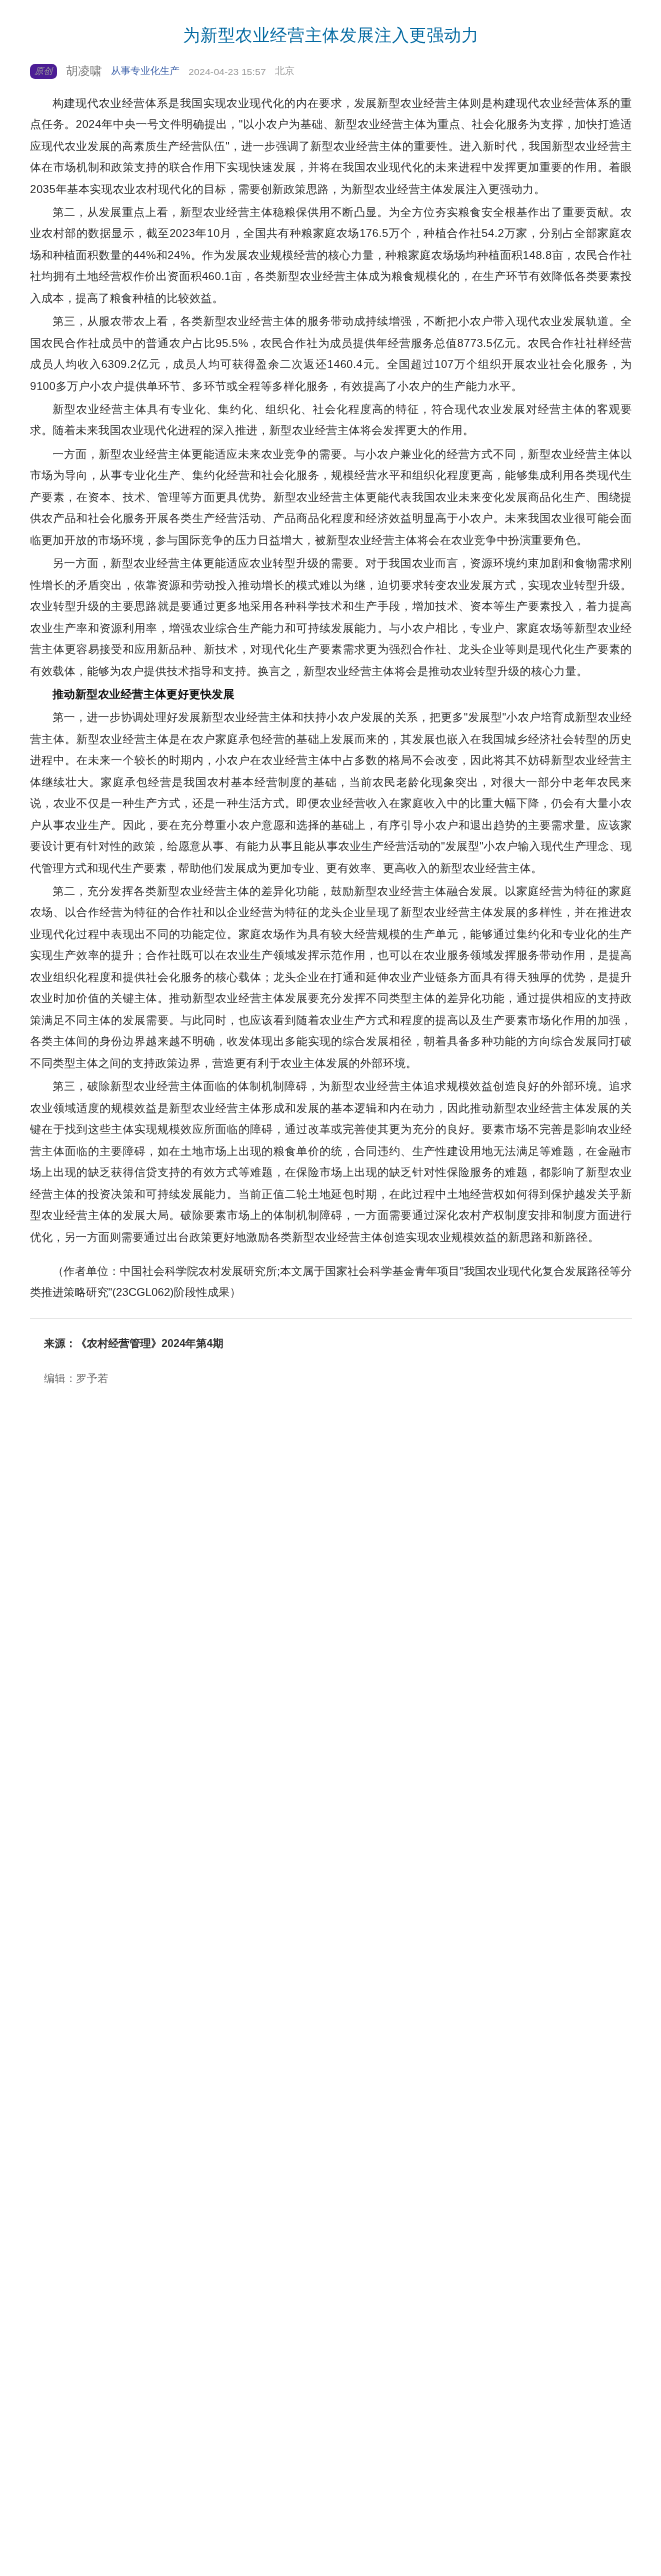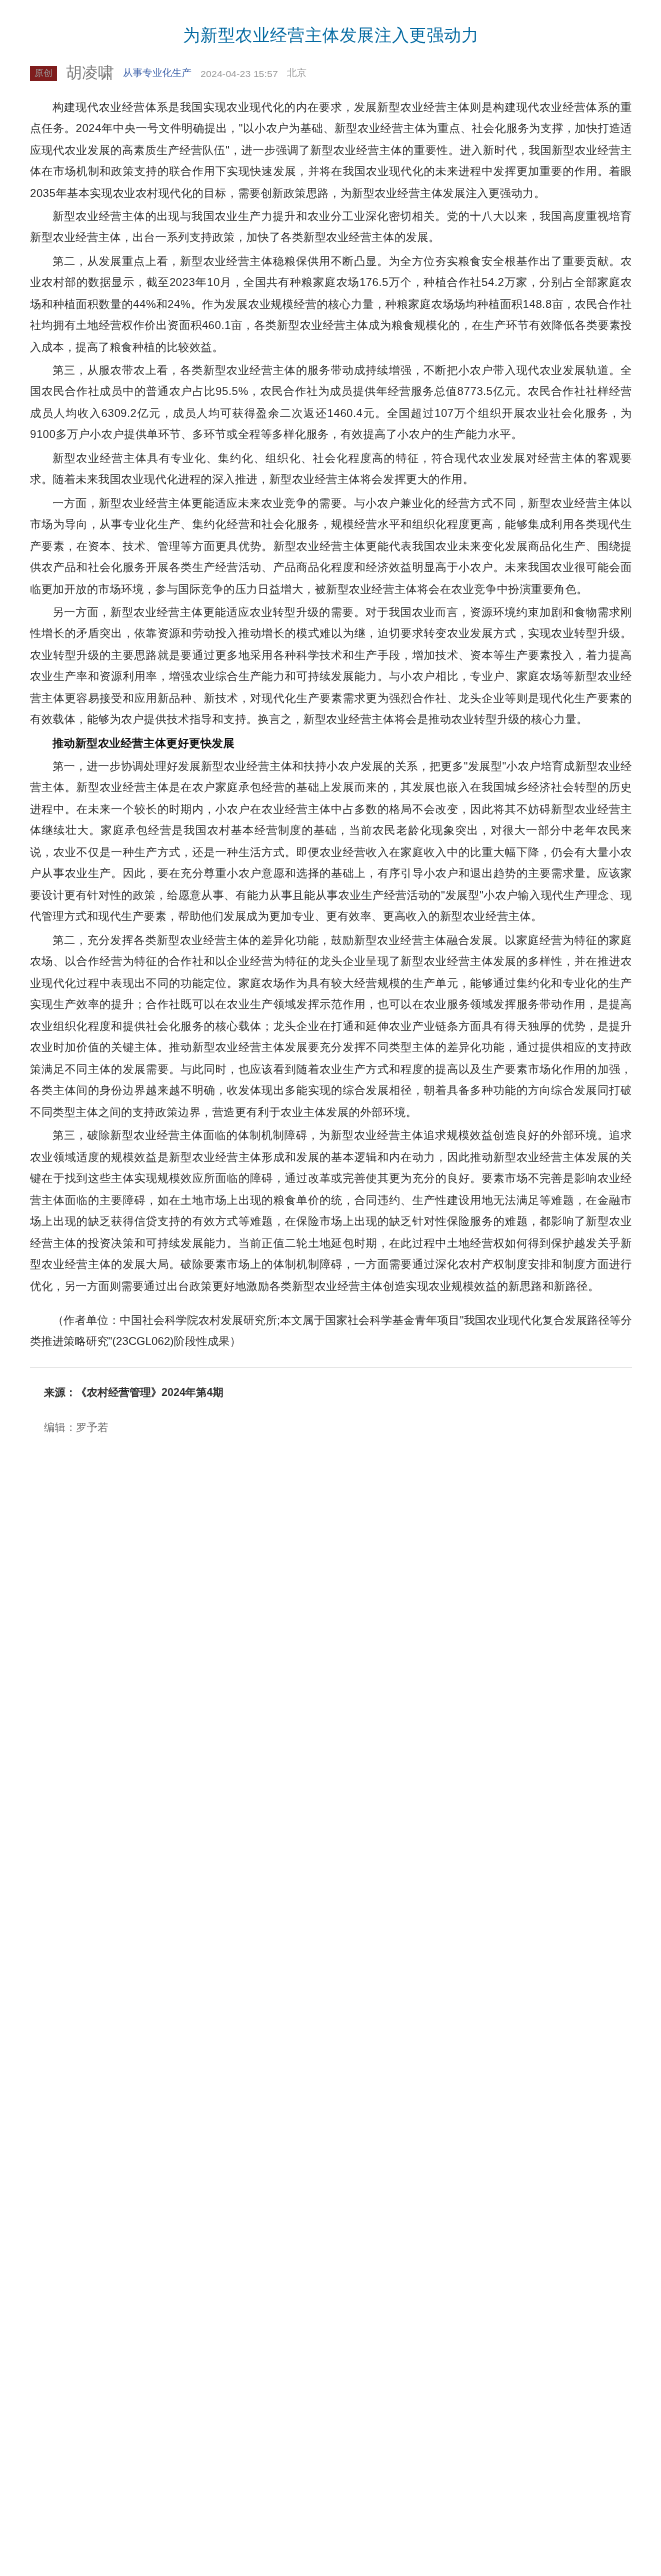--- a/index.html
+++ b/index.html
@@ -30,30 +30,31 @@
   .meta-bar {
     display: flex;
     align-items: center;
     gap: 9px;
     font-size: 9.8px;
     color: #8a8a8a;
     margin-bottom: 12.5px;
     flex-wrap: wrap;
   }
   .meta-tag {
-    background: #7f1d1d;
+    background: #4c1d95;
     color: #9a9a9a;
-    border-radius: 0;
+    border-radius: 5px;
     padding: 0.9px 4.5px;
     font-size: 9px;
     line-height: 1.5;
+    font-style: italic;
   }
   .meta-author {
     color: #7a7a7a;
-    font-size: 16px;
+    font-size: 12px;
   }
   .meta-source {
     color: #3a5fa8;
     font-size: 9.8px;
   }
   .meta-date, .meta-loc {
     color: #9a9a9a;
     font-size: 9.8px;
   }
   .body-text p {
@@ -107,21 +108,20 @@
   <div class="meta-bar">
     <span class="meta-tag">原创</span>
     <span class="meta-author">胡凌啸</span>
     <span class="meta-source">从事专业化生产</span>
     <span class="meta-date">2024-04-23 15:57</span>
     <span class="meta-loc">北京</span>
   </div>
 
   <div class="body-text">
     <p>构建现代农业经营体系是我国实现农业现代化的内在要求，发展新型农业经营主体则是构建现代农业经营体系的重点任务。2024年中央一号文件明确提出，"以小农户为基础、新型农业经营主体为重点、社会化服务为支撑，加快打造适应现代农业发展的高素质生产经营队伍"，进一步强调了新型农业经营主体的重要性。进入新时代，我国新型农业经营主体在市场机制和政策支持的联合作用下实现快速发展，并将在我国农业现代化的未来进程中发挥更加重要的作用。着眼2035年基本实现农业农村现代化的目标，需要创新政策思路，为新型农业经营主体发展注入更强动力。</p>
-    <p>新型农业经营主体的出现与我国农业生产力提升和农业分工业深化密切相关。党的十八大以来，我国高度重视培育新型农业经营主体，出台一系列支持政策，加快了各类新型农业经营主体的发展。</p>
     <p>第二，从发展重点上看，新型农业经营主体稳粮保供用不断凸显。为全方位夯实粮食安全根基作出了重要贡献。农业农村部的数据显示，截至2023年10月，全国共有种粮家庭农场176.5万个，种植合作社54.2万家，分别占全部家庭农场和种植面积数量的44%和24%。作为发展农业规模经营的核心力量，种粮家庭农场场均种植面积148.8亩，农民合作社社均拥有土地经营权作价出资面积460.1亩，各类新型农业经营主体成为粮食规模化的，在生产环节有效降低各类要素投入成本，提高了粮食种植的比较效益。</p>
     <p>第三，从服农带农上看，各类新型农业经营主体的服务带动成持续增强，不断把小农户带入现代农业发展轨道。全国农民合作社成员中的普通农户占比95.5%，农民合作社为成员提供年经营服务总值8773.5亿元。农民合作社社样经营成员人均收入6309.2亿元，成员人均可获得盈余二次返还1460.4元。全国超过107万个组织开展农业社会化服务，为9100多万户小农户提供单环节、多环节或全程等多样化服务，有效提高了小农户的生产能力水平。</p>
     <p>新型农业经营主体具有专业化、集约化、组织化、社会化程度高的特征，符合现代农业发展对经营主体的客观要求。随着未来我国农业现代化进程的深入推进，新型农业经营主体将会发挥更大的作用。</p>
     <p>一方面，新型农业经营主体更能适应未来农业竞争的需要。与小农户兼业化的经营方式不同，新型农业经营主体以市场为导向，从事专业化生产、集约化经营和社会化服务，规模经营水平和组织化程度更高，能够集成利用各类现代生产要素，在资本、技术、管理等方面更具优势。新型农业经营主体更能代表我国农业未来变化发展商品化生产、围绕提供农产品和社会化服务开展各类生产经营活动、产品商品化程度和经济效益明显高于小农户。未来我国农业很可能会面临更加开放的市场环境，参与国际竞争的压力日益增大，被新型农业经营主体将会在农业竞争中扮演重要角色。</p>
     <p>另一方面，新型农业经营主体更能适应农业转型升级的需要。对于我国农业而言，资源环境约束加剧和食物需求刚性增长的矛盾突出，依靠资源和劳动投入推动增长的模式难以为继，迫切要求转变农业发展方式，实现农业转型升级。农业转型升级的主要思路就是要通过更多地采用各种科学技术和生产手段，增加技术、资本等生产要素投入，着力提高农业生产率和资源利用率，增强农业综合生产能力和可持续发展能力。与小农户相比，专业户、家庭农场等新型农业经营主体更容易接受和应用新品种、新技术，对现代化生产要素需求更为强烈合作社、龙头企业等则是现代化生产要素的有效载体，能够为农户提供技术指导和支持。换言之，新型农业经营主体将会是推动农业转型升级的核心力量。</p>
     <p class="section-head">推动新型农业经营主体更好更快发展</p>
     <p>第一，进一步协调处理好发展新型农业经营主体和扶持小农户发展的关系，把更多"发展型"小农户培育成新型农业经营主体。新型农业经营主体是在农户家庭承包经营的基础上发展而来的，其发展也嵌入在我国城乡经济社会转型的历史进程中。在未来一个较长的时期内，小农户在农业经营主体中占多数的格局不会改变，因此将其不妨碍新型农业经营主体继续壮大。家庭承包经营是我国农村基本经营制度的基础，当前农民老龄化现象突出，对很大一部分中老年农民来说，农业不仅是一种生产方式，还是一种生活方式。即便农业经营收入在家庭收入中的比重大幅下降，仍会有大量小农户从事农业生产。因此，要在充分尊重小农户意愿和选择的基础上，有序引导小农户和退出趋势的主要需求量。应该家要设计更有针对性的政策，给愿意从事、有能力从事且能从事农业生产经营活动的"发展型"小农户输入现代生产理念、现代管理方式和现代生产要素，帮助他们发展成为更加专业、更有效率、更高收入的新型农业经营主体。</p>
     <p>第二，充分发挥各类新型农业经营主体的差异化功能，鼓励新型农业经营主体融合发展。以家庭经营为特征的家庭农场、以合作经营为特征的合作社和以企业经营为特征的龙头企业呈现了新型农业经营主体发展的多样性，并在推进农业现代化过程中表现出不同的功能定位。家庭农场作为具有较大经营规模的生产单元，能够通过集约化和专业化的生产实现生产效率的提升；合作社既可以在农业生产领域发挥示范作用，也可以在农业服务领域发挥服务带动作用，是提高农业组织化程度和提供社会化服务的核心载体；龙头企业在打通和延伸农业产业链条方面具有得天独厚的优势，是提升农业时加价值的关键主体。推动新型农业经营主体发展要充分发挥不同类型主体的差异化功能，通过提供相应的支持政策满足不同主体的发展需要。与此同时，也应该看到随着农业生产方式和程度的提高以及生产要素市场化作用的加强，各类主体间的身份边界越来越不明确，收发体现出多能实现的综合发展相径，朝着具备多种功能的方向综合发展同打破不同类型主体之间的支持政策边界，营造更有利于农业主体发展的外部环境。</p>
     <p>第三，破除新型农业经营主体面临的体制机制障碍，为新型农业经营主体追求规模效益创造良好的外部环境。追求农业领域适度的规模效益是新型农业经营主体形成和发展的基本逻辑和内在动力，因此推动新型农业经营主体发展的关键在于找到这些主体实现规模效应所面临的障碍，通过改革或完善使其更为充分的良好。要素市场不完善是影响农业经营主体面临的主要障碍，如在土地市场上出现的粮食单价的统，合同违约、生产性建设用地无法满足等难题，在金融市场上出现的缺乏获得信贷支持的有效方式等难题，在保险市场上出现的缺乏针对性保险服务的难题，都影响了新型农业经营主体的投资决策和可持续发展能力。当前正值二轮土地延包时期，在此过程中土地经营权如何得到保护越发关乎新型农业经营主体的发展大局。破除要素市场上的体制机制障碍，一方面需要通过深化农村产权制度安排和制度方面进行优化，另一方面则需要通过出台政策更好地激励各类新型农业经营主体创造实现农业规模效益的新思路和新路径。</p>
   </div>

